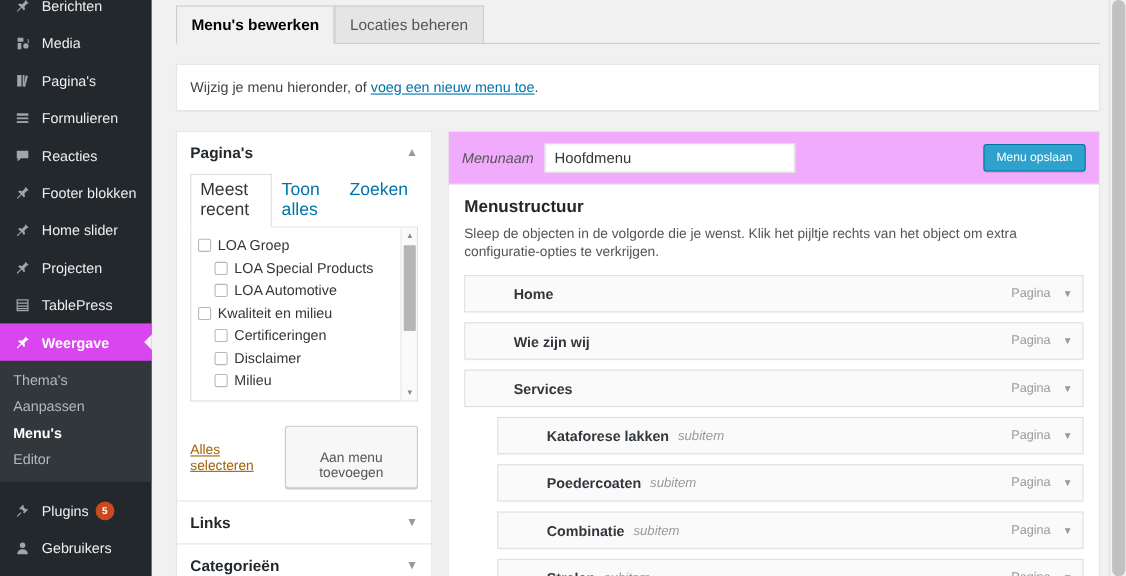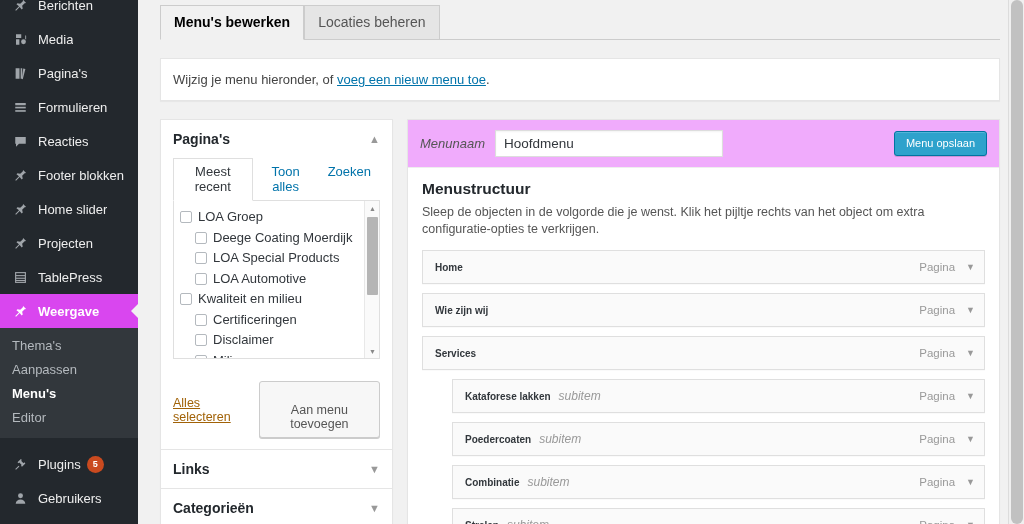--- a/index.html
+++ b/index.html
@@ -149,23 +149,22 @@
     font-weight: bold;
     color: #23282d;
     cursor: pointer;
   }
   .acc-arrow { color: #999; font-size: 11px; }
   .acc-body { padding: 0 12px 12px 12px; }
 
   .ptabs {
     display: flex;
     border-bottom: 1px solid #dfdfdf;
-    font-size: 13px;
+    font-size: 16px;
     margin-bottom: 0;
-    text-align: center;
   }
   .ptab {
     padding: 5px 8px 6px 8px;
     color: #0073aa;
     cursor: pointer;
     border: 1px solid transparent;
     border-bottom: none;
     margin-bottom: -1px;
   }
   .ptab.active {
@@ -300,21 +299,21 @@
   .mi-wrap { margin-bottom: 9px; }
   .mi {
     display: flex; align-items: center;
     height: 34px;
     background: #fafafa;
     border: 1px solid #dfdfdf;
     padding: 0 9px 0 12px;
     cursor: move;
     box-shadow: 0 1px 0 rgba(0,0,0,.02);
   }
-  .mi .title { font-size: 10px; font-weight: bold; color: #32373c; }
+  .mi .title { font-size: 13px; font-weight: bold; color: #32373c; margin-left: 32px; }
   .mi .sub {
     font-size: 12px; font-style: italic; color: #999; margin-left: 8px;
   }
   .mi .type {
     margin-left: auto;
     font-size: 11.5px;
     color: #999;
   }
   .mi .caret {
     margin-left: 11px;
@@ -490,24 +489,20 @@
             <div class="ptabs" id="ptabs">
                 <span class="ptab active">Meest recent</span>
                 <span class="ptab">Toon alles</span>
                 <span class="ptab">Zoeken</span>
               </div>
             <div class="plist">
               <div id="plist-rows">
                   <div class="prow">
                     <span class="cbx"></span>
                     <span>LOA Groep</span>
-                  </div>
-                  <div class="prow child">
-                    <span class="cbx"></span>
-                    <span>Deege Coating Moerdijk</span>
                   </div>
                   <div class="prow child">
                     <span class="cbx"></span>
                     <span>LOA Special Products</span>
                   </div>
                   <div class="prow child">
                     <span class="cbx"></span>
                     <span>LOA Automotive</span>
                   </div>
                   <div class="prow">

